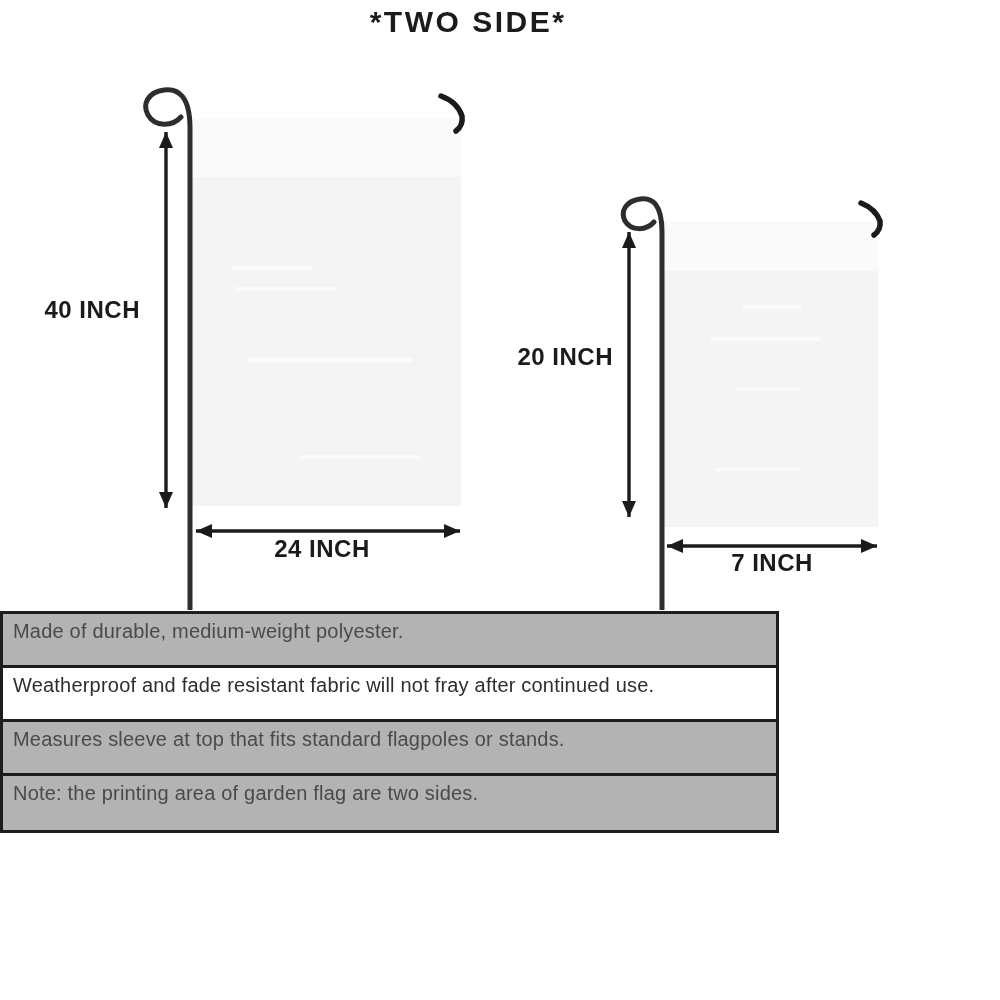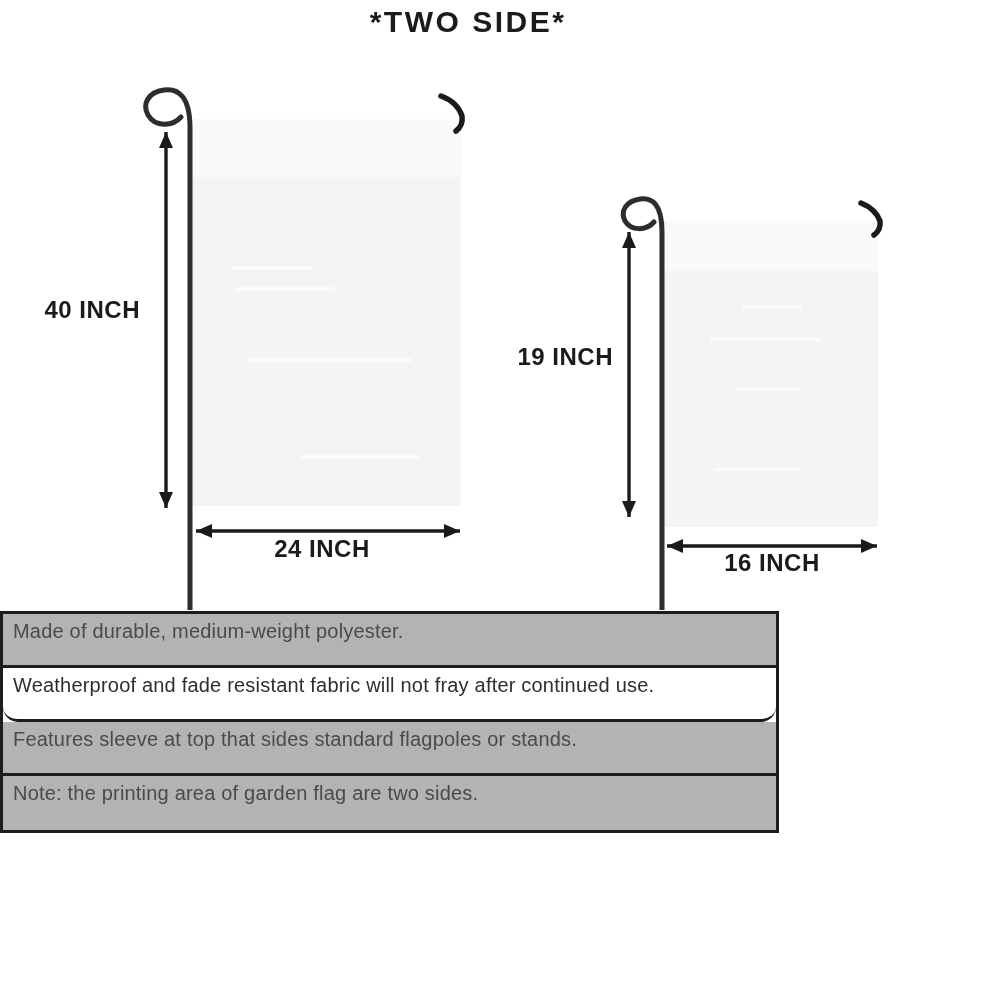--- a/index.html
+++ b/index.html
@@ -60,21 +60,21 @@
     background:var(--row-plain);
   }
   .frow{
     height:54px;
     border-bottom:3px solid var(--table-border);
     padding:6px 8px 4px 10px;
     font-size:20px;letter-spacing:.2px;
   }
   .frow:last-child{border-bottom:none;}
   .frow.shaded{background:var(--row-shaded);color:var(--row-text-shaded);}
-  .frow.plain{background:var(--row-plain);color:var(--row-text-plain);border-radius:15px;}
+  .frow.plain{background:var(--row-plain);color:var(--row-text-plain);}
 </style>
 </head>
 <body>
 
 <div class="canvas">
 
   <div class="title-block">
     <div class="title-line2">*TWO SIDE*</div>
   </div>
 
@@ -103,23 +103,23 @@
     <rect class="streak" x="735" y="388" width="65" height="3"></rect>
     <rect class="streak" x="715" y="468" width="85" height="3"></rect>
     <path class="pole" d="M 662 610 L 662 232 C 662 204 652 197 640 199 C 626 201 620 211 625 221 C 631 231 646 231 654 222"></path>
     <path class="hook" d="M 861 203 C 871 207 877 213 880 221 C 881 228 878 232 874 235"></path>
     <line class="dim-arrow" x1="629" y1="232" x2="629" y2="517" marker-start="url(#arrowhead)" marker-end="url(#arrowhead)"></line>
     <line class="dim-arrow" x1="667" y1="546" x2="877" y2="546" marker-start="url(#arrowhead)" marker-end="url(#arrowhead)"></line>
   </svg>
 
   <div class="dim-label label-40">40 INCH</div>
   <div class="dim-label label-28">24 INCH</div>
-  <div class="dim-label label-18">19 INCH</div>
-  <div class="dim-label label-12">16 INCH</div>
+  <div class="dim-label label-18">20 INCH</div>
+  <div class="dim-label label-12">7 INCH</div>
 
   <div class="features">
     <div class="frow shaded">Made of durable, medium-weight polyester.</div>
     <div class="frow plain">Weatherproof and fade resistant fabric will not fray after continued use.</div>
-    <div class="frow shaded">Features sleeve at top that sides standard flagpoles or stands.</div>
+    <div class="frow shaded">Measures sleeve at top that fits standard flagpoles or stands.</div>
     <div class="frow shaded">Note: the printing area of garden flag are two sides.</div>
   </div>
 
 </div>
 
 </body></html>

